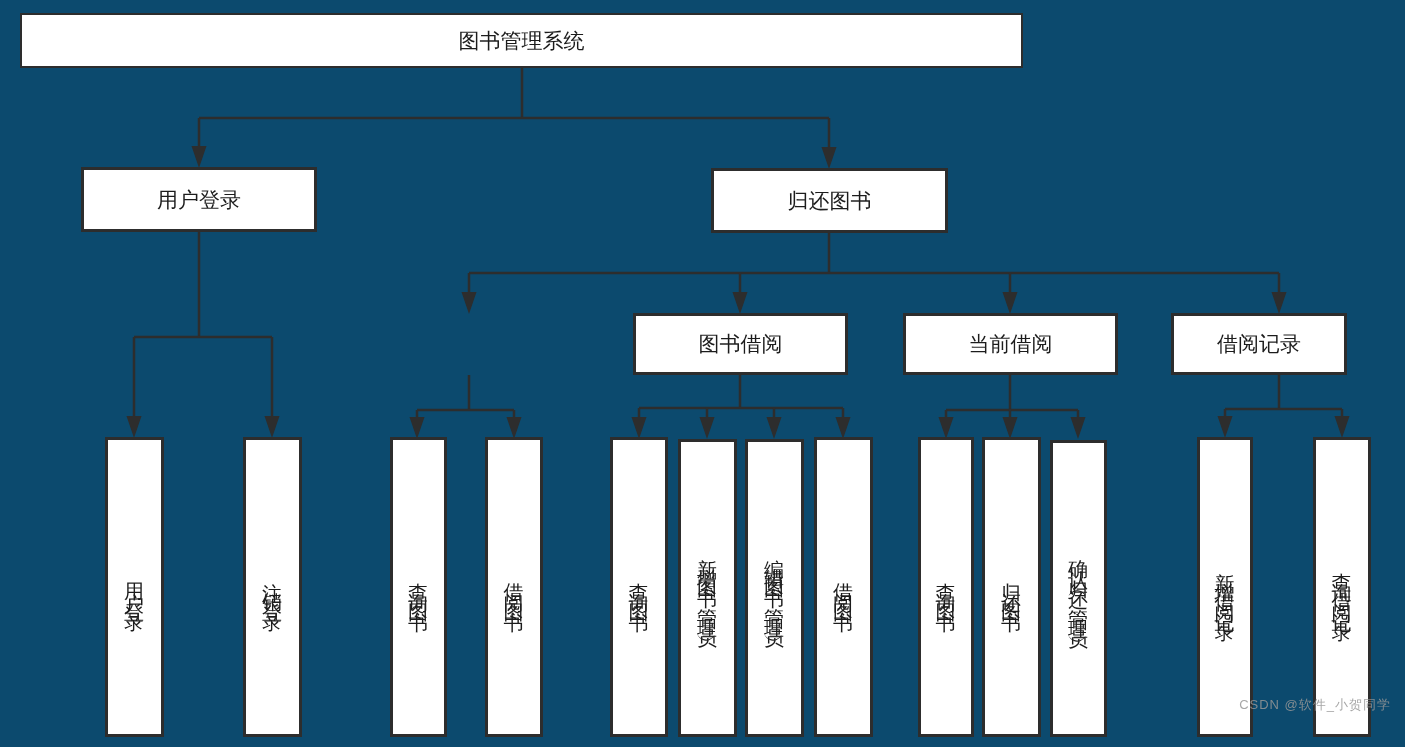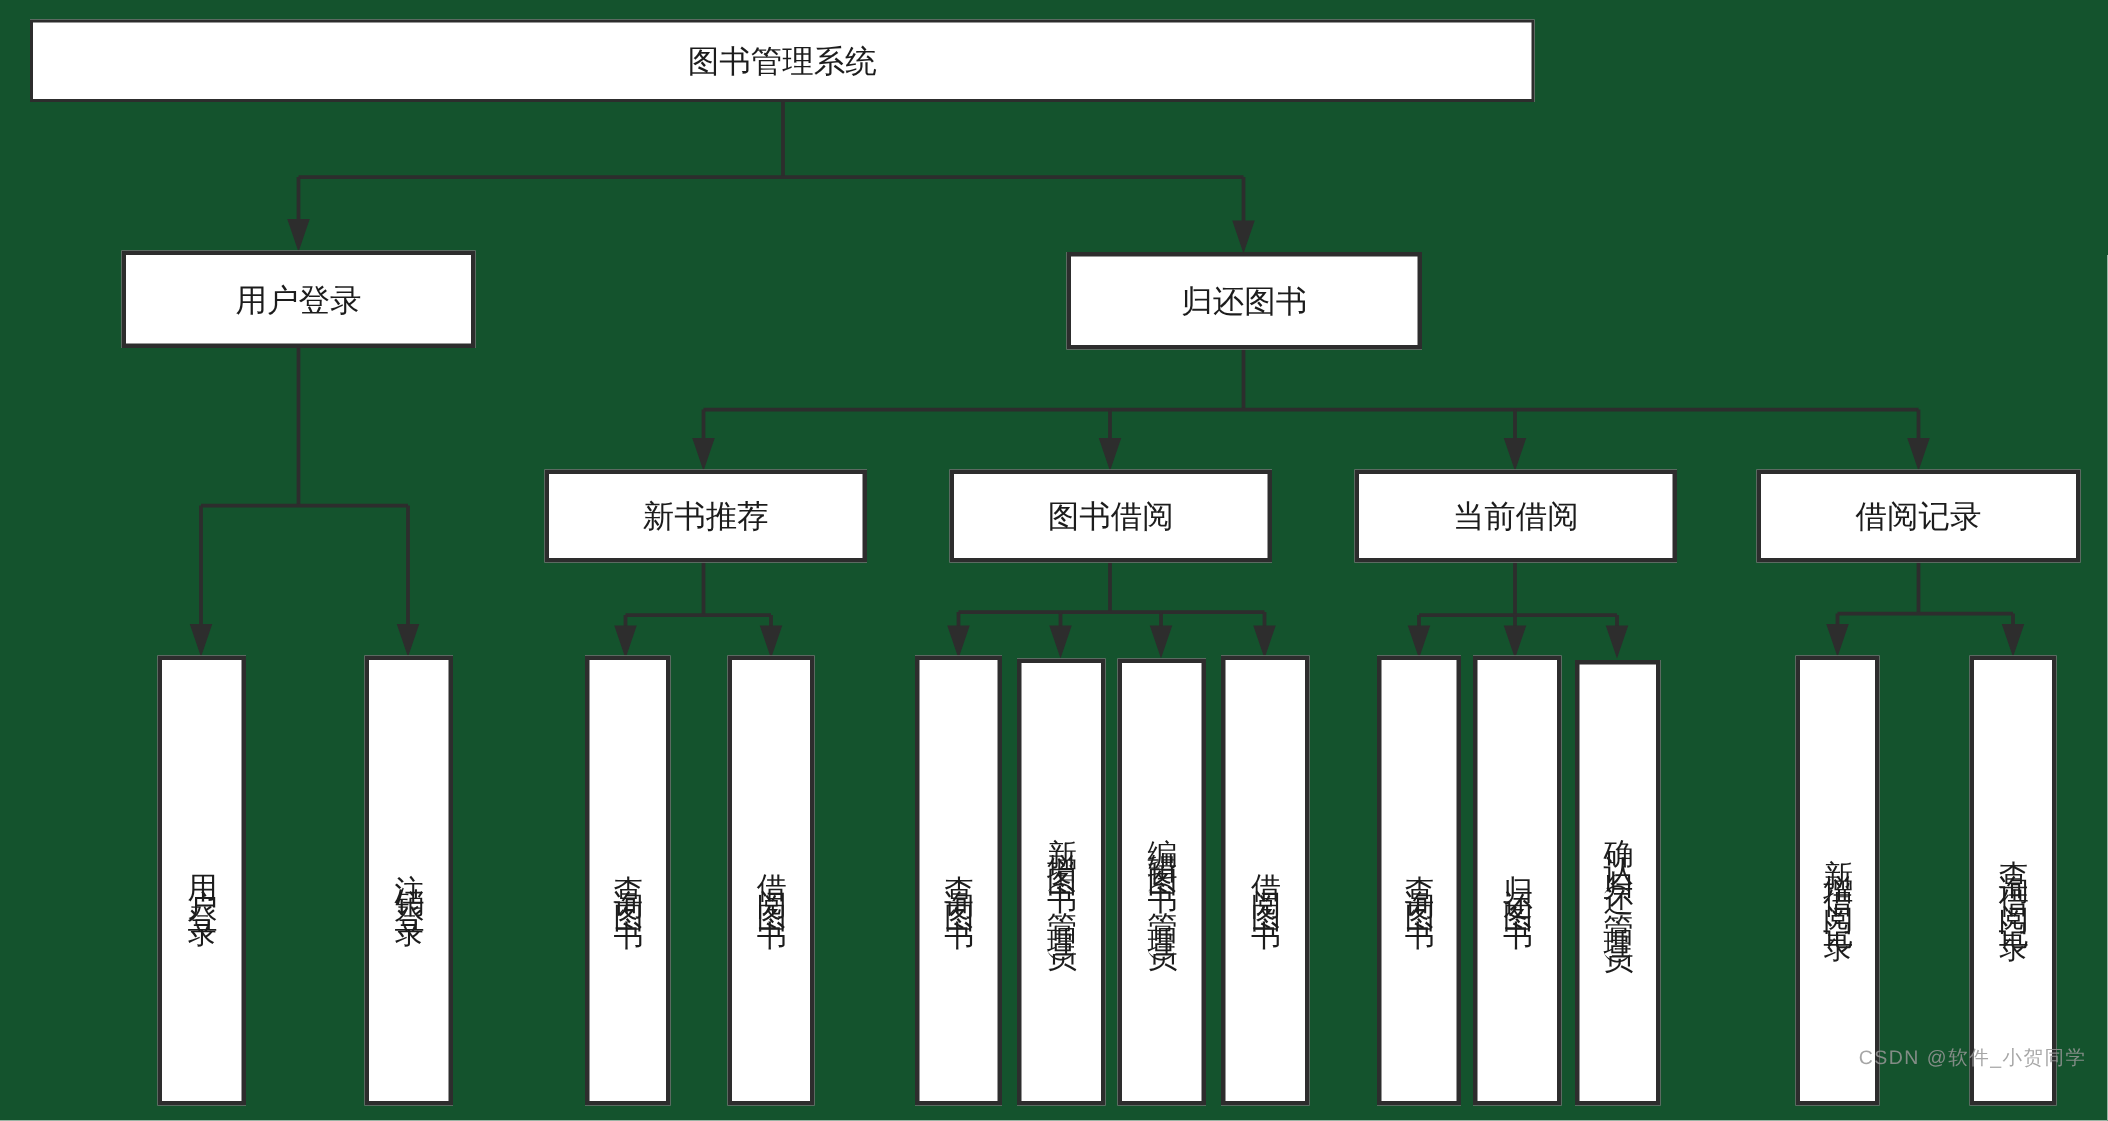--- a/index.html
+++ b/index.html
@@ -1,17 +1,17 @@
 <!DOCTYPE html>
 <html><head>
 <meta charset="utf-8">
 <style>
   html,body { margin:0; padding:0; background:#ffffff; }
   #canvas {
-    position:relative; width:1405px; height:747px; background:#14532d;
+    position:relative; width:1405px; height:747px; background:#0c4a6e;
     font-family:"Liberation Sans","DejaVu Sans",sans-serif; overflow:hidden;
   }
   .connectors { position:absolute; left:0; top:0; z-index:1; }
   .box {
     position:absolute; box-sizing:border-box; background:#ffffff;
     border:3px solid #2d2d2d; display:flex; align-items:center; justify-content:center;
     color:#1c1c1c; z-index:2;
   }
   .root-box { border-width:2px; font-size:21px; }
   .lv2 { font-size:21px; }
@@ -101,30 +101,27 @@
     <span>图书管理系统</span>
   </div>
 
   <div class="box lv2" style="left:81px;top:167px;width:236px;height:65px">
     <span>用户登录</span>
   </div>
   <div class="box lv2" style="left:711px;top:168px;width:237px;height:65px">
     <span>归还图书</span>
   </div>
 
-  <div class="box lv3" style="left:363px;top:313px;width:215px;height:62px">
-    <span>新书推荐</span>
-  </div>
   <div class="box lv3" style="left:903px;top:313px;width:215px;height:62px">
     <span>当前借阅</span>
   </div>
   <div class="box lv3" style="left:633px;top:313px;width:215px;height:62px">
     <span>图书借阅</span>
   </div>
-  <div class="box lv3" style="left:1171px;top:313px;width:216px;height:62px">
+  <div class="box lv3" style="left:1171px;top:313px;width:176px;height:62px">
     <span>借阅记录</span>
   </div>
 
   <div class="box leaf" style="left:105px;top:437px;width:59px;height:300px">
     <span class="vtext">用户登录</span>
   </div>
   <div class="box leaf" style="left:243px;top:437px;width:59px;height:300px">
     <span class="vtext">注销登录</span>
   </div>
 

